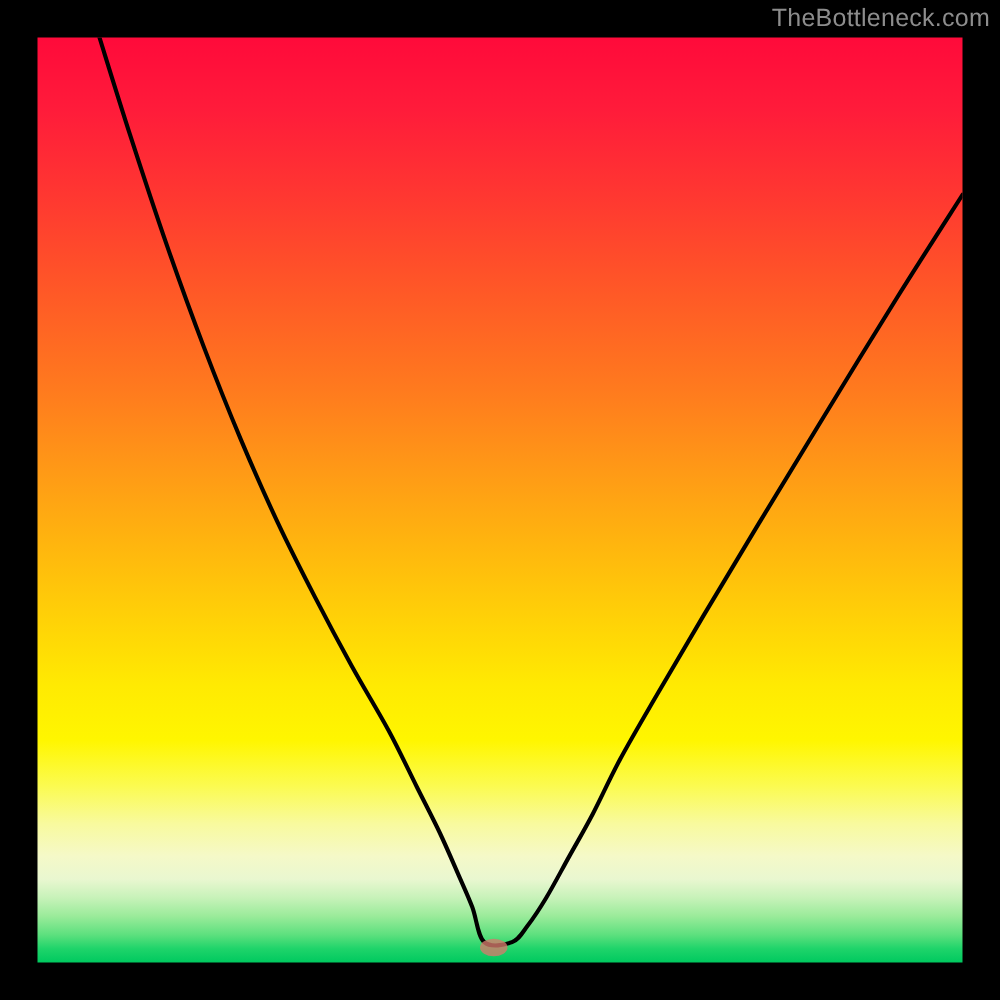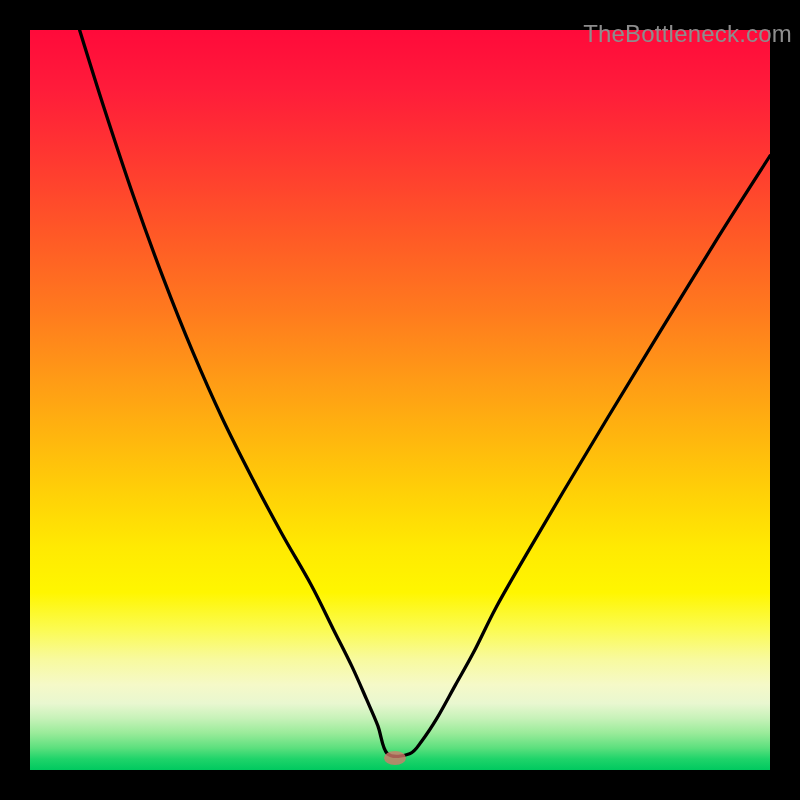--- a/index.html
+++ b/index.html
@@ -56,25 +56,24 @@
   .marker {
     position: absolute;
     border-radius: 50% / 50%;
     opacity: 0.78;
   }
   .watermark {
     position: absolute;
     top: 4px;
     right: 8px;
     color: #8d8d8d;
-    font-size: 24px;
+    font-size: 20px;
     font-weight: 400;
     letter-spacing: 0.2px;
     user-select: none;
-    margin-top: 16px;
   }
 </style>
 </head>
 <body>
 
 <div class="frame">
 
   <div class="plot">
 
     <svg class="curve-svg" viewBox="0 0 740 740" preserveAspectRatio="none">

